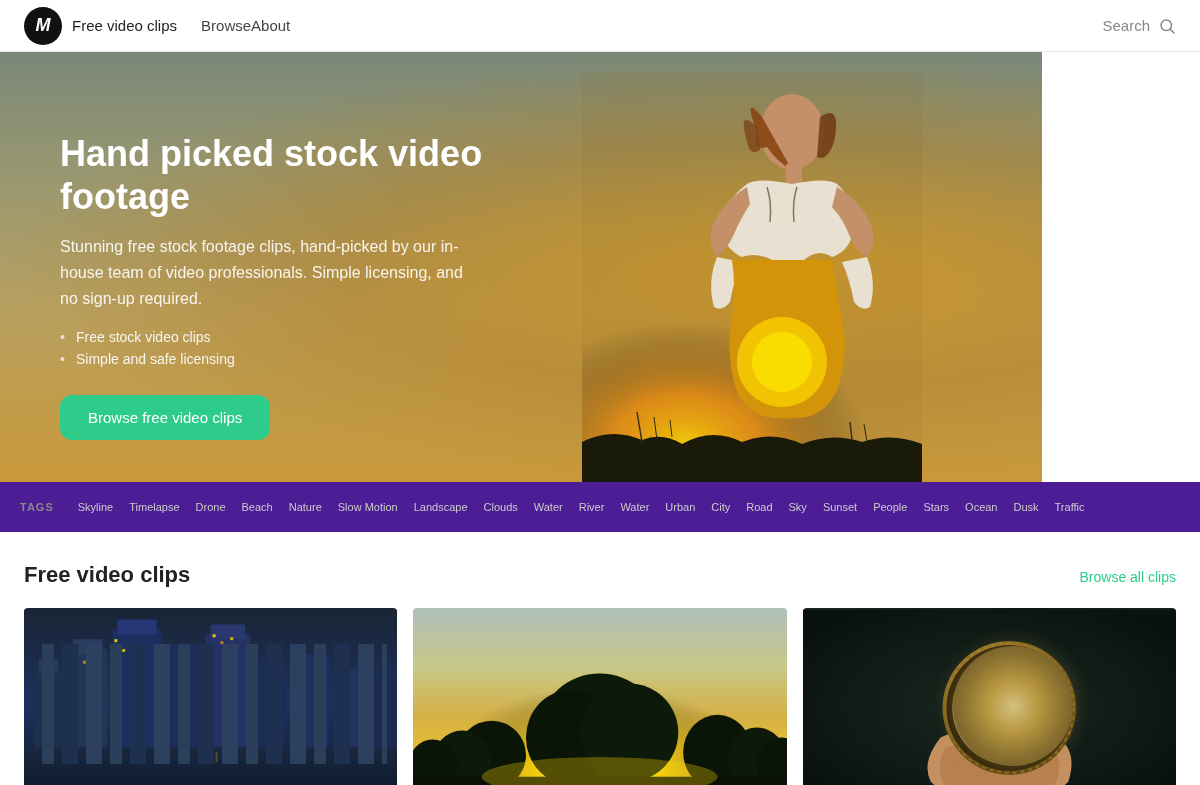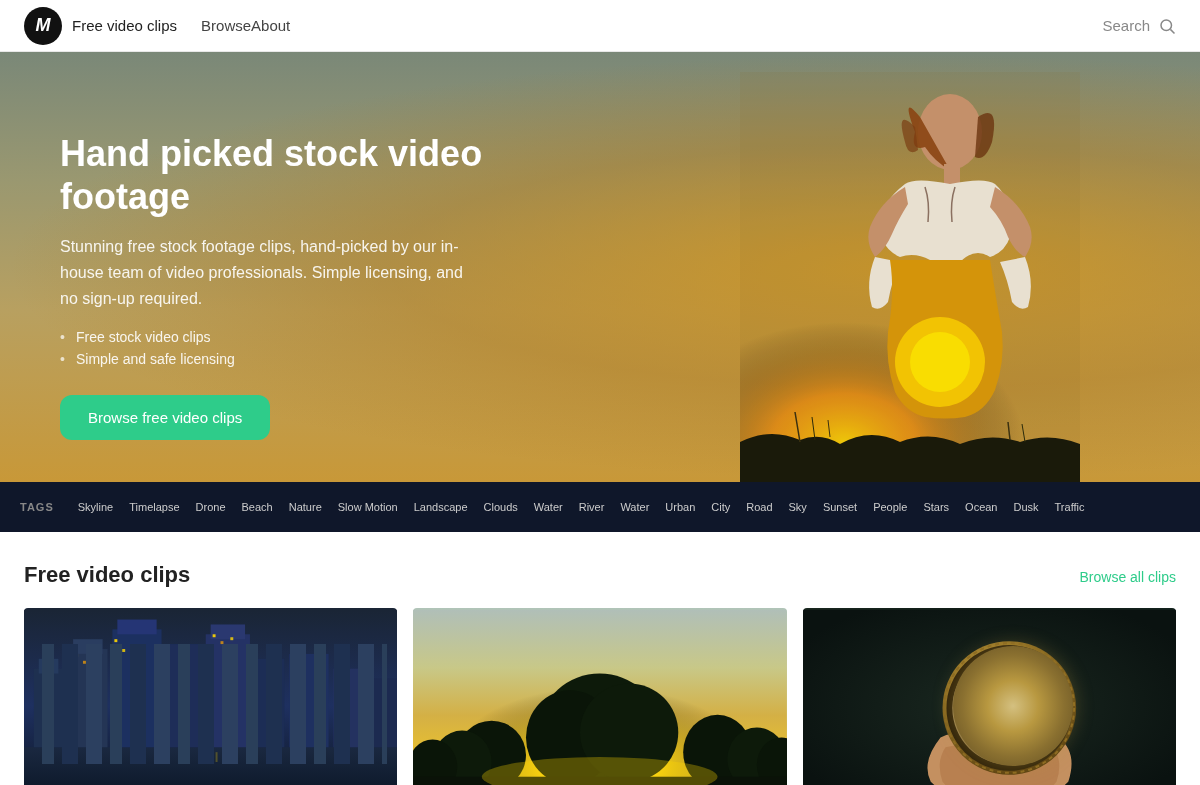--- a/index.html
+++ b/index.html
@@ -61,21 +61,21 @@
       cursor: pointer;
     }
     .search-icon-svg {
       width: 18px;
       height: 18px;
     }
 
     
     .hero {
       position: relative;
-      width: 1200px;
+      width: 1042px;
       height: 430px;
       overflow: hidden;
       background: linear-gradient(to right, #6b7a65 0%, #8a8a6a 40%, #b89040 70%, #d4a040 100%);
     }
     .hero-bg {
       position: absolute;
       inset: 0;
       background:
         radial-gradient(ellipse at 75% 50%, rgba(210,150,30,0.8) 0%, rgba(180,120,20,0.4) 40%, transparent 70%),
         linear-gradient(180deg, #7a8878 0%, #9a9870 30%, #b8a060 60%, #c89838 100%);
@@ -138,21 +138,21 @@
       border-radius: 12px;
       font-size: 15px;
       font-weight: 500;
       text-decoration: none;
       border: none;
       cursor: pointer;
     }
 
     
     .tags-bar {
-      background: #0f172a;
+      background: #4c1d95;
       padding: 0 20px;
       height: 50px;
       display: flex;
       align-items: center;
       gap: 0;
       overflow: hidden;
     }
     .tags-label {
       color: #888;
       font-size: 11px;

